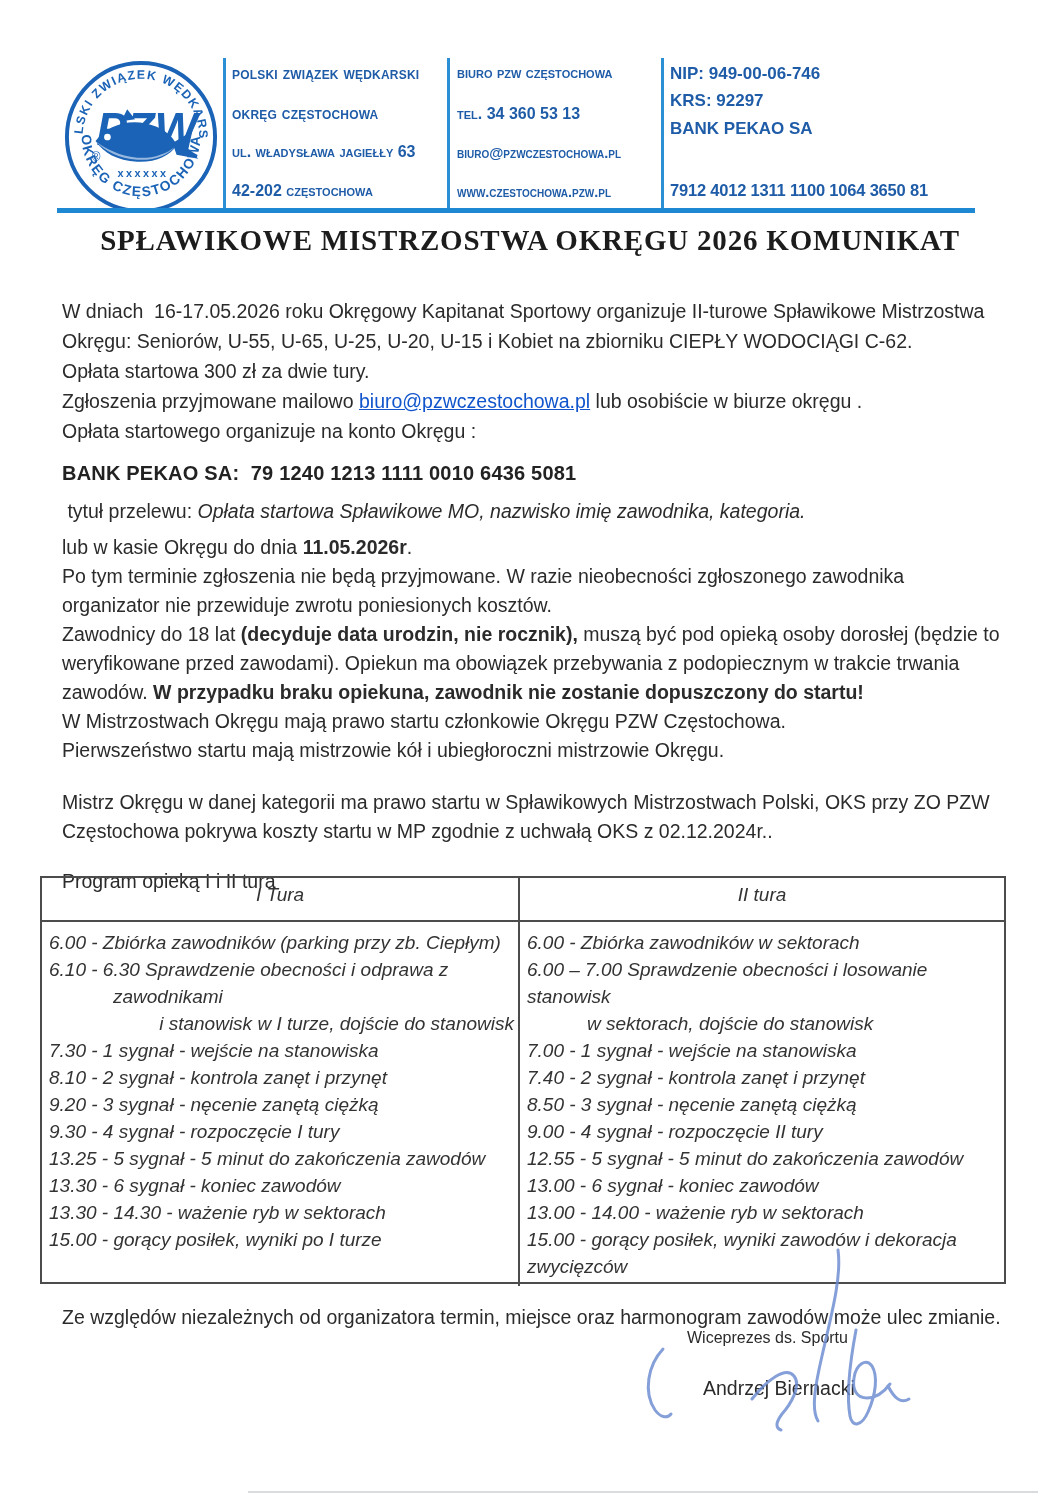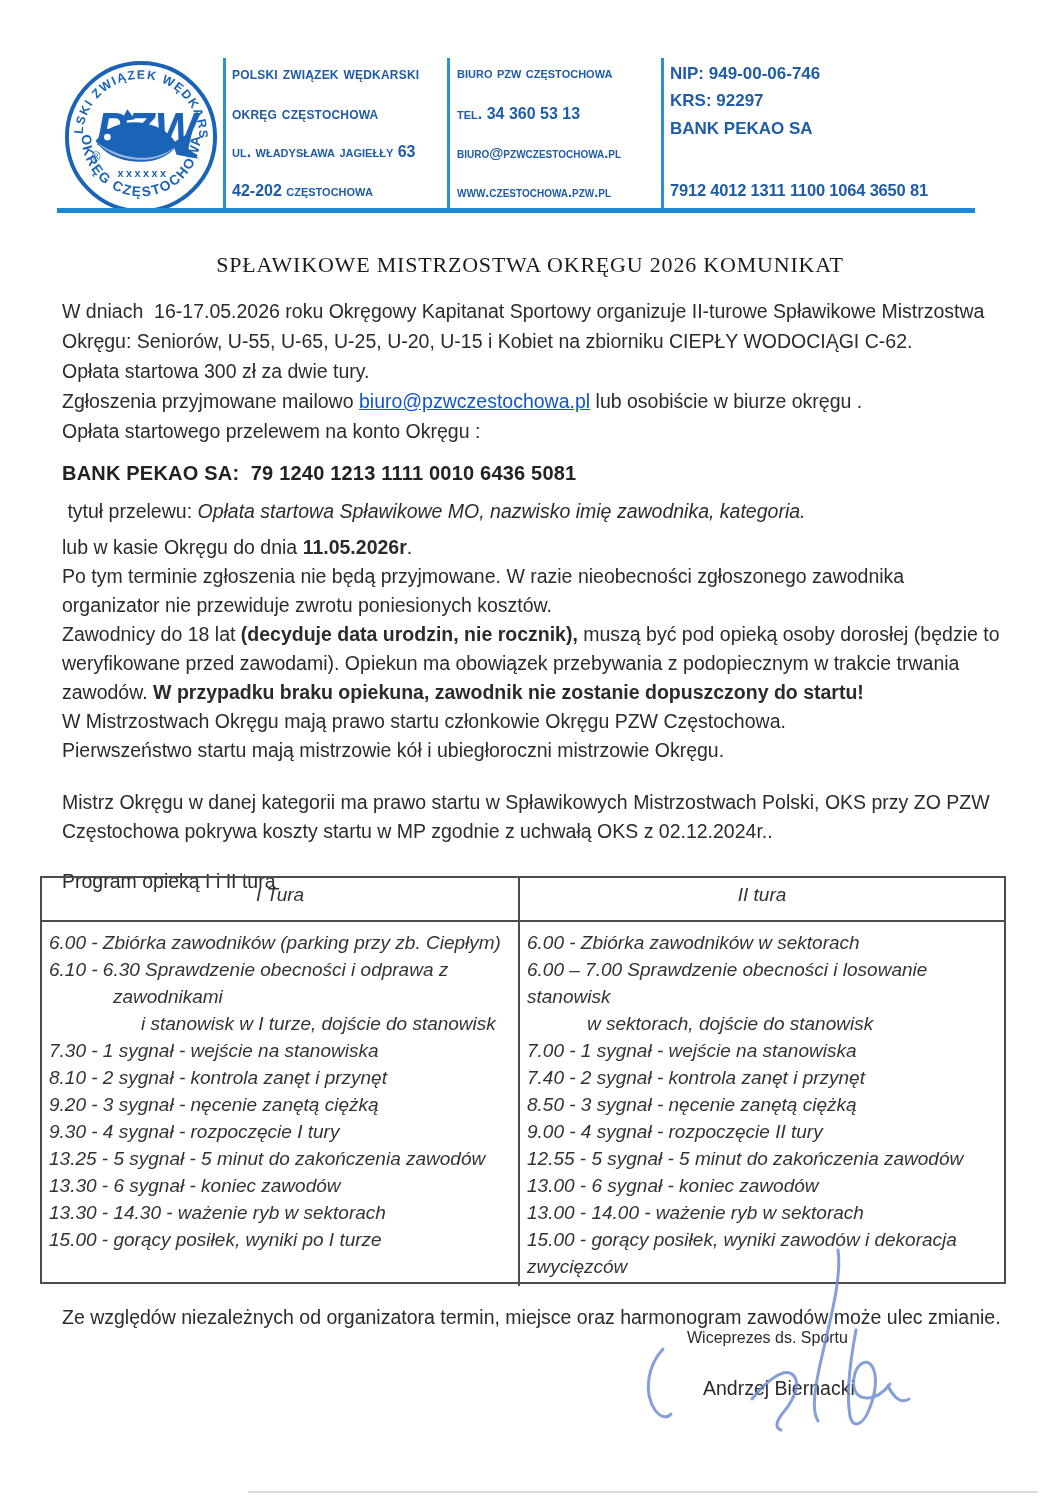--- a/index.html
+++ b/index.html
@@ -21,22 +21,22 @@
   .hdr-col.reg { left:670px; width:308px; }
   .sc { font-variant:small-caps; text-transform:lowercase; }
   .org .l1,.org .l2 { font-size:16.5px; font-weight:700; letter-spacing:.2px; }
   .org .l3,.org .l4 { font-size:16px; font-weight:600; }
   .office .ln { font-size:16px; font-weight:600; }
   .office .l3,.office .l4 { font-size:14.5px; }
   .reg .ln { font-size:17px; font-weight:600; }
   .reg .l4 { font-size:16.5px; letter-spacing:-.2px;margin-top:35px; }
   
   .doc-title {
-    position:absolute; left:0; top:252px; width:1060px; text-align:center;
-    font-family:"Liberation Serif", serif; font-weight:400; font-size:22px;
+    position:absolute; left:0; top:224px; width:1060px; text-align:center;
+    font-family:"Liberation Serif", serif; font-weight:700; font-size:29px;
     letter-spacing:.8px; color:#1c1c1c;
   }
   
   .content { position:absolute; left:62px; top:296px; width:940px; font-size:19.5px; line-height:30px; color:#2b2b2b; }
   .pre { white-space:pre-wrap; }
   .content a.maillink { color:#1155cc; text-decoration:underline; }
   .bank-line { margin-top:12px; font-weight:700; font-size:20px; color:#222; letter-spacing:.2px; }
   .transfer-line { margin-top:8px; }
   .transfer-line .it { font-style:italic; }
   .deadline-block { margin-top:7px; line-height:29px; }
@@ -44,21 +44,21 @@
   .b { font-weight:700; }
   .champion-block { margin-top:23px; line-height:29px; }
   .table-caption { margin-top:20px; font-size:19.5px; }
   
   .sched { position:absolute; left:40px; top:876px; width:966px; height:408px; border:2px solid #4c4c4c; display:grid; grid-template-columns:478px 1fr; grid-template-rows:44px 1fr; font-size:19px; color:#333;font-style:italic; }
   .sched .hcell { border-bottom:2px solid #4c4c4c; display:flex; justify-content:center; padding-top:6px; }
   .sched .hcell.c1 { border-right:2px solid #4c4c4c; }
   .sched .bcell { padding:7px 4px 6px 7px; line-height:27px; }
   .sched .bcell.c1 { border-right:2px solid #4c4c4c; }
   .row.ind-a { padding-left:64px; }
-  .row.ind-b { padding-left:92px; }
+  .row.ind-b { padding-left:92px;text-align:right; }
   .row.ind-c { padding-left:60px; }
   
   .disclaimer { position:absolute; left:62px; top:1306px; font-size:19.5px; color:#2b2b2b; }
   .sig-role { position:absolute; left:687px; top:1329px; font-size:16px; color:#2b2b2b; }
   .sig-name { position:absolute; left:703px; top:1377px; font-size:19.5px; color:#2b2b2b; }
   .sig-svg { position:absolute; left:0; top:0; width:1060px; height:1500px; pointer-events:none; }
   .scan-edge { position:absolute; left:248px; top:1491px; width:790px; height:2px; background:#c3c9ce; opacity:.65; }
 </style>
 </head>
 <body>
@@ -121,21 +121,21 @@
   </div>
 
   <div class="doc-title">SPŁAWIKOWE MISTRZOSTWA OKRĘGU 2026 KOMUNIKAT</div>
 
   <div class="content">
 
     <div>
       <div class="pre">W dniach  16-17.05.2026 roku Okręgowy Kapitanat Sportowy organizuje II-turowe Spławikowe Mistrzostwa Okręgu: Seniorów, U-55, U-65, U-25, U-20, U-15 i Kobiet na zbiorniku CIEPŁY WODOCIĄGI C-62.</div>
       <div>Opłata startowa 300 zł za dwie tury.</div>
       <div><span>Zgłoszenia przyjmowane mailowo </span><a href="#" class="maillink">biuro@pzwczestochowa.pl</a><span> lub osobiście w biurze okręgu .</span></div>
-      <div>Opłata startowego przelewem na konto Okręgu :</div>
+      <div>Opłata startowego organizuje na konto Okręgu :</div>
     </div>
 
     <div class="bank-line pre">BANK PEKAO SA:  79 1240 1213 1111 0010 6436 5081</div>
 
     <div class="transfer-line pre"><span> tytuł przelewu: </span><span class="it">Opłata startowa Spławikowe MO, nazwisko imię zawodnika, kategoria.</span></div>
 
     <div class="deadline-block">
       <div><span>lub w kasie Okręgu do dnia </span><span class="b">11.05.2026r</span><span>.</span></div>
       <div>Po tym terminie zgłoszenia nie będą przyjmowane. W razie nieobecności zgłoszonego zawodnika</div>
       <div>organizator nie przewiduje zwrotu poniesionych kosztów.</div>

